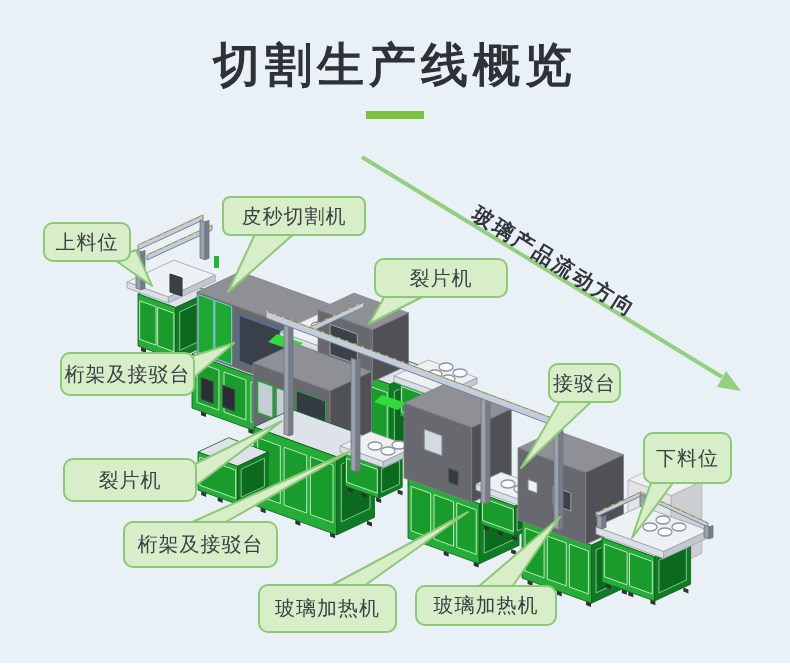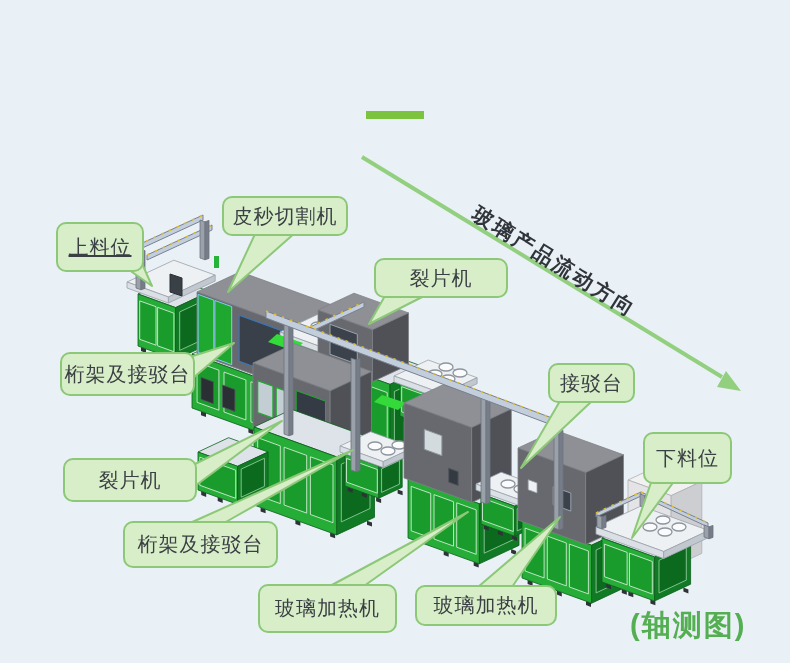--- a/index.html
+++ b/index.html
@@ -278,49 +278,49 @@
         <polygon points="386.0,294.0 428.0,294.0 369.0,324.0" fill="#d8eec8" stroke="#8cc878" stroke-width="2" stroke-linejoin="round"></polygon>
         <polygon points="193.0,356.0 193.0,378.0 234.0,343.0" fill="#d8eec8" stroke="#8cc878" stroke-width="2" stroke-linejoin="round"></polygon>
         <polygon points="195.0,464.0 195.0,486.0 282.0,421.0" fill="#d8eec8" stroke="#8cc878" stroke-width="2" stroke-linejoin="round"></polygon>
         <polygon points="190.0,523.0 224.0,523.0 353.0,450.0" fill="#d8eec8" stroke="#8cc878" stroke-width="2" stroke-linejoin="round"></polygon>
         <polygon points="330.0,586.0 364.0,586.0 468.0,512.0" fill="#d8eec8" stroke="#8cc878" stroke-width="2" stroke-linejoin="round"></polygon>
         <polygon points="478.0,587.0 512.0,587.0 560.0,517.0" fill="#d8eec8" stroke="#8cc878" stroke-width="2" stroke-linejoin="round"></polygon>
         <polygon points="560.0,401.0 592.0,401.0 521.0,468.0" fill="#d8eec8" stroke="#8cc878" stroke-width="2" stroke-linejoin="round"></polygon>
         <polygon points="656.0,468.0 684.0,468.0 632.0,538.0" fill="#d8eec8" stroke="#8cc878" stroke-width="2" stroke-linejoin="round"></polygon>
       </g>
     </svg>
+  <div class="title">切割生产线概览</div>
   <div class="underline"></div>
   <div class="flow-label">玻璃产品流动方向</div>
 
-  <div class="callout" style="left:56px;top:222px;width:88px;height:50px;text-decoration:underline;">
+  <div class="callout" style="left:43px;top:222px;width:88px;height:40px;">
       <span>上料位</span>
     </div>
-  <div class="callout" style="left:222px;top:196px;width:126px;height:40px;">
+  <div class="callout" style="left:222px;top:196px;width:144px;height:40px;border-radius:8px;">
       <span>皮秒切割机</span>
     </div>
   <div class="callout" style="left:374px;top:258px;width:134px;height:40px;">
       <span>裂片机</span>
     </div>
   <div class="callout" style="left:60px;top:352px;width:135px;height:44px;">
       <span>桁架及接驳台</span>
     </div>
   <div class="callout" style="left:63px;top:458px;width:134px;height:44px;">
       <span>裂片机</span>
     </div>
   <div class="callout" style="left:123px;top:521px;width:155px;height:47px;">
       <span>桁架及接驳台</span>
     </div>
   <div class="callout" style="left:258px;top:584px;width:139px;height:49px;text-align:right;">
       <span>玻璃加热机</span>
     </div>
   <div class="callout" style="left:415px;top:585px;width:142px;height:41px;">
       <span>玻璃加热机</span>
     </div>
-  <div class="callout" style="left:548px;top:363px;width:87px;height:40px;">
+  <div class="callout" style="left:548px;top:363px;width:73px;height:40px;">
       <span>接驳台</span>
     </div>
   <div class="callout" style="left:643px;top:432px;width:89px;height:52px;">
       <span>下料位</span>
     </div>
 
-  <div class="view-label">(轴测图)</div>
   <div class="bottom-strip"></div>
 </div>
 
 </body></html>

